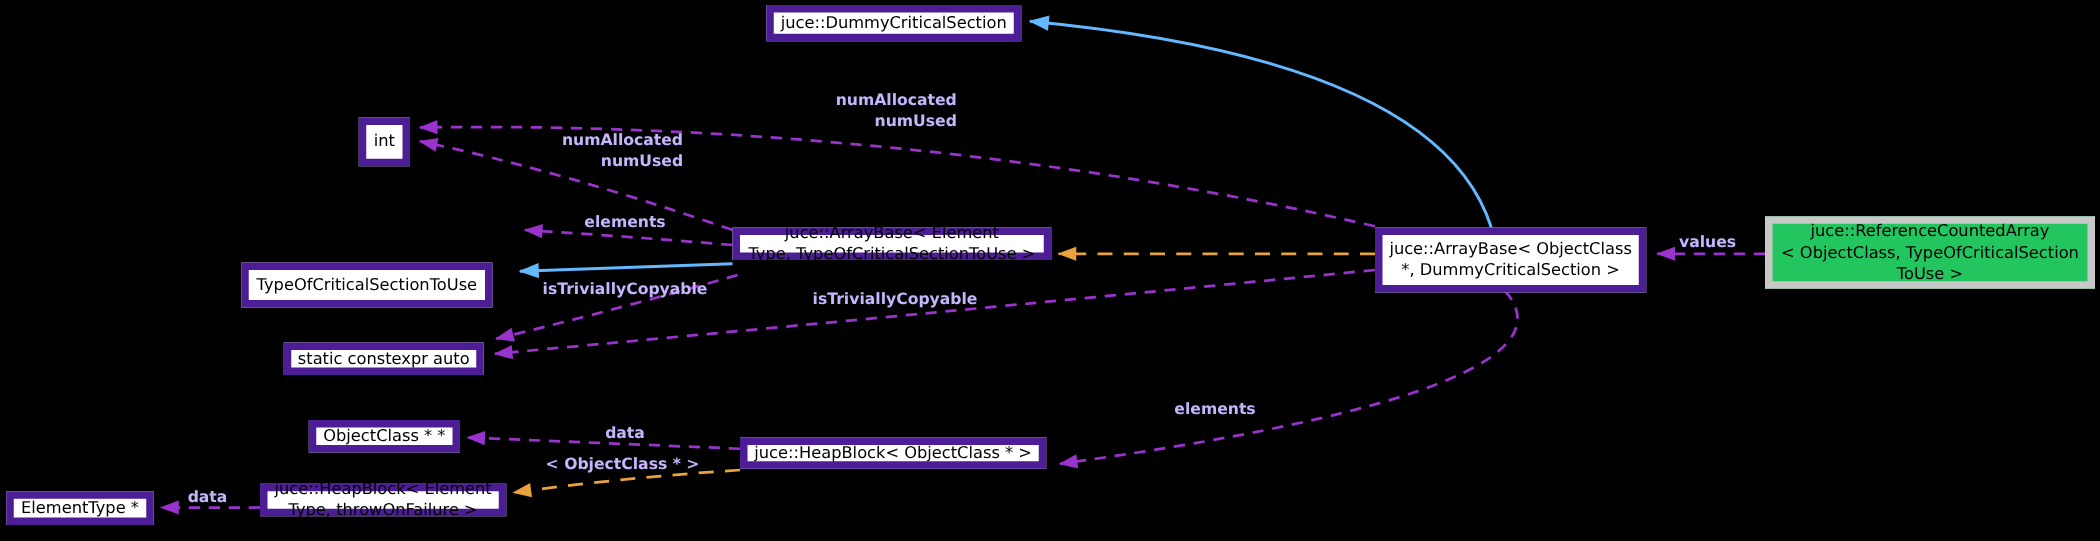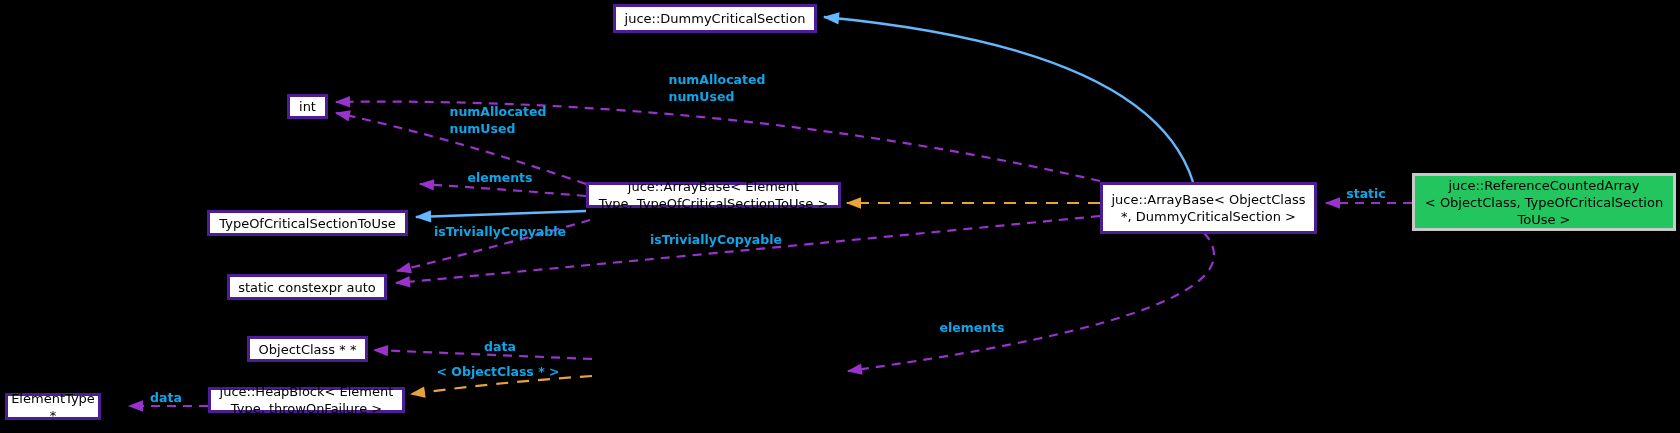--- a/index.html
+++ b/index.html
@@ -8,34 +8,34 @@
     width:1680px;height:433px;
     background:#000000;
     font-family:"DejaVu Sans", sans-serif;
     overflow:hidden;
   }
   #edge-layer{position:absolute;left:0;top:0;width:1680px;height:433px;}
   .node{
     position:absolute;
     display:flex;align-items:center;justify-content:center;
     background:#ffffff;
-    border:3px solid #4c1d95;
+    border:6px solid #4c1d95;
     color:#000000;
     font-size:13px;line-height:17px;
     text-align:center;white-space:pre-line;
     box-sizing:border-box;
     z-index:2;
   }
   .node.focus{background:#22c55e;border-color:#c8c8c8;}
   .edge-label{
     position:absolute;
     transform:translate(-50%,-50%);
-    color:#0ea5e9;
+    color:#c4b5fd;
     font-size:12.5px;font-weight:bold;line-height:17px;
-    text-align:left;white-space:pre-line;
+    text-align:right;white-space:pre-line;
     z-index:3;
   }
 </style>
 </head>
 <body>
 
 <div id="canvas">
 
   <svg id="edge-layer" viewBox="0 0 1680 433" xmlns="http://www.w3.org/2000/svg">
     <defs>
@@ -62,34 +62,35 @@
     <path d="M 1192 222 C 1258 272 1185 325 848 371" fill="none" stroke-width="2.2" stroke-dasharray="9 7" marker-end="url(#m-usage)" stroke="#9a32cd"></path>
     <path d="M 592 359 L 374 350" fill="none" stroke-width="2.2" stroke-dasharray="9 7" marker-end="url(#m-usage)" stroke="#9a32cd"></path>
     <path d="M 208 406 L 129 406" fill="none" stroke-width="2.2" stroke-dasharray="9 7" marker-end="url(#m-usage)" stroke="#9a32cd"></path>
 
     <path d="M 1100 203 L 847 203" fill="none" stroke-width="2.2" stroke-dasharray="12 9" marker-end="url(#m-template)" stroke="#e8a33d"></path>
     <path d="M 592 376 Q 500 382 411 394" fill="none" stroke-width="2.2" stroke-dasharray="12 9" marker-end="url(#m-template)" stroke="#e8a33d"></path>
   </svg>
 
   <div class="node" style="left:613px;top:4px;width:204px;height:29px">juce::DummyCriticalSection</div>
 
-  <div class="node" style="left:287px;top:94px;width:41px;height:25px">int</div>
+  <div class="node" style="left:287px;top:94px;width:41px;height:39px">int</div>
 
 
-  <div class="node" style="left:207px;top:210px;width:201px;height:26px">TypeOfCriticalSectionToUse</div>
+  <div class="node" style="left:193px;top:210px;width:201px;height:36px">TypeOfCriticalSectionToUse</div>
 
   <div class="node" style="left:586px;top:182px;width:255px;height:26px">juce::ArrayBase&lt; Element
 Type, TypeOfCriticalSectionToUse &gt;</div>
 
   <div class="node" style="left:247px;top:336px;width:121px;height:26px">ObjectClass * *</div>
 
   <div class="node" style="left:227px;top:274px;width:160px;height:26px">static constexpr auto</div>
 
+  <div class="node" style="left:592px;top:350px;width:245px;height:25px">juce::HeapBlock&lt; ObjectClass * &gt;</div>
 
-  <div class="node" style="left:5px;top:393px;width:96px;height:27px">ElementType *</div>
+  <div class="node" style="left:5px;top:393px;width:118px;height:27px">ElementType *</div>
 
   <div class="node" style="left:208px;top:387px;width:197px;height:26px">juce::HeapBlock&lt; Element
 Type, throwOnFailure &gt;</div>
 
   <div class="node" style="left:1100px;top:182px;width:217px;height:52px">juce::ArrayBase&lt; ObjectClass
 *, DummyCriticalSection &gt;</div>
 
   <div class="node focus" style="left:1412px;top:173px;width:264px;height:58px">juce::ReferenceCountedArray
 &lt; ObjectClass, TypeOfCriticalSection
 ToUse &gt;</div>
@@ -100,21 +101,21 @@
   <div class="edge-label" style="left:498px;top:120px">numAllocated
 numUsed</div>
 
   <div class="edge-label" style="left:500px;top:177px">elements</div>
 
   <div class="edge-label" style="left:500px;top:231px">isTriviallyCopyable</div>
 
   <div class="edge-label" style="left:716px;top:239px">isTriviallyCopyable</div>
 
 
-  <div class="edge-label" style="left:1366px;top:193px">static</div>
+  <div class="edge-label" style="left:1366px;top:193px">values</div>
 
   <div class="edge-label" style="left:972px;top:327px">elements</div>
 
   <div class="edge-label" style="left:500px;top:346px">data</div>
 
   <div class="edge-label" style="left:498px;top:371px">&lt; ObjectClass * &gt;</div>
 
   <div class="edge-label" style="left:166px;top:397px">data</div>
 
 </div>

